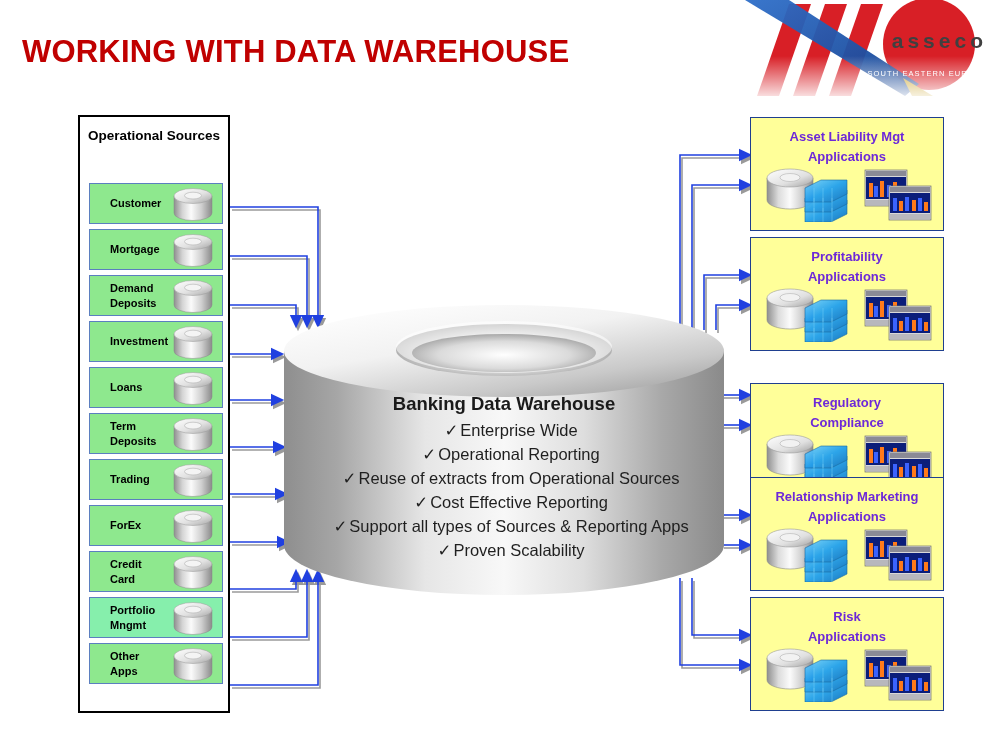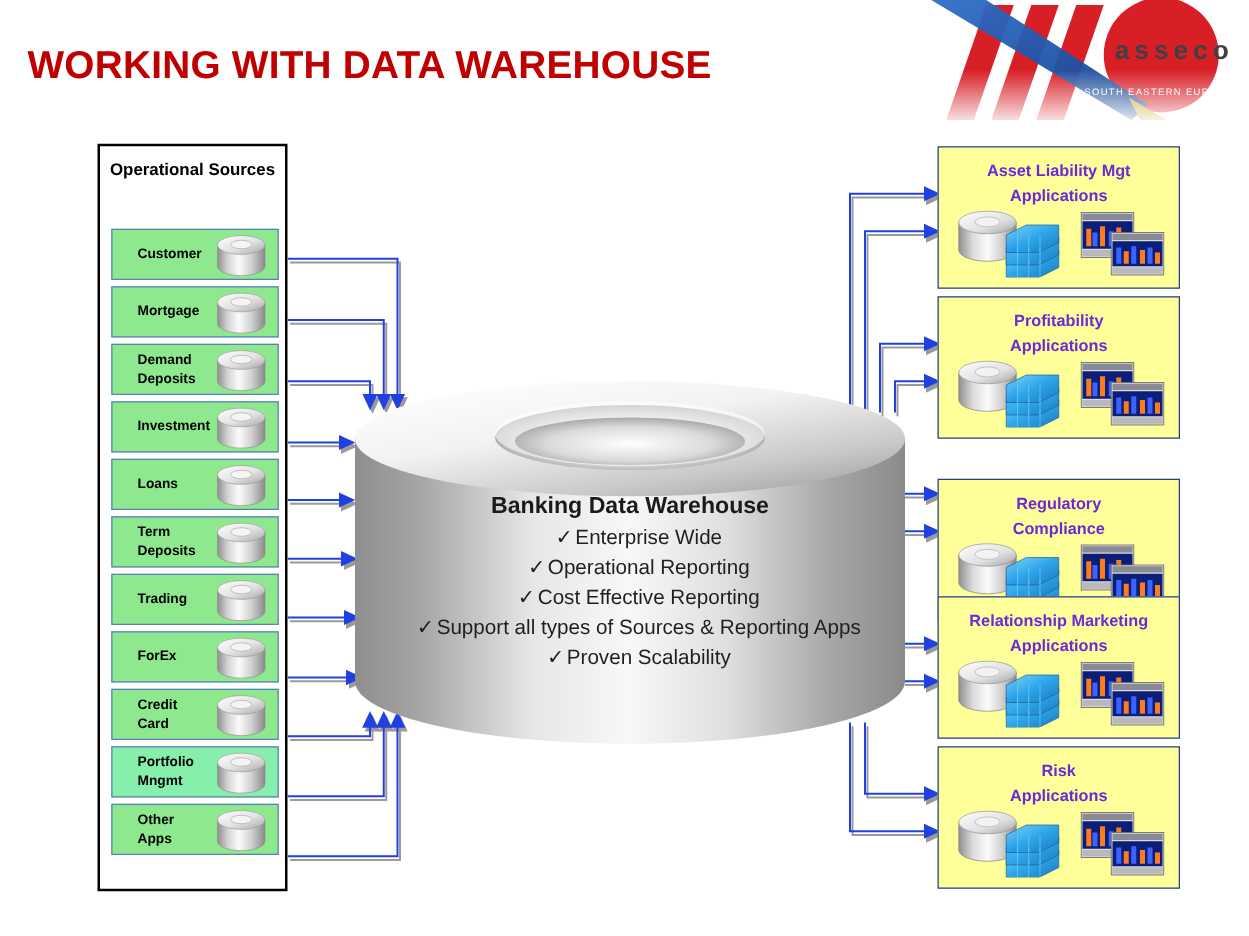--- a/index.html
+++ b/index.html
@@ -643,20 +643,21 @@
     <ellipse cx="222" cy="45" rx="108" ry="26" fill="url(#holeG)"></ellipse>
     <ellipse cx="222" cy="42" rx="108" ry="26" fill="#ffffff" opacity="0.55"></ellipse>
     <ellipse cx="222" cy="48" rx="92" ry="19" fill="url(#holeG)" opacity="0.9"></ellipse>
   </svg>
 
   <div id="warehouse-content">
     <div id="warehouse-heading">Banking Data Warehouse</div>
     <div id="warehouse-bullets">
         <div class="wh-bullet"><span class="wh-check">✓</span><span>Enterprise Wide</span></div>
         <div class="wh-bullet"><span class="wh-check">✓</span><span>Operational Reporting</span></div>
+        <div class="wh-bullet"><span class="wh-check">✓</span><span>Reuse of extracts from Operational Sources</span></div>
         <div class="wh-bullet"><span class="wh-check">✓</span><span>Cost Effective Reporting</span></div>
         <div class="wh-bullet"><span class="wh-check">✓</span><span>Support all types of Sources &amp; Reporting  Apps</span></div>
         <div class="wh-bullet"><span class="wh-check">✓</span><span>Proven Scalability</span></div>
       </div>
   </div>
 </div>
 
 <div id="app-boxes">
     <div class="app-box" style="top: 117px; height: 114px;">
       <div class="app-title">Asset Liability Mgt

